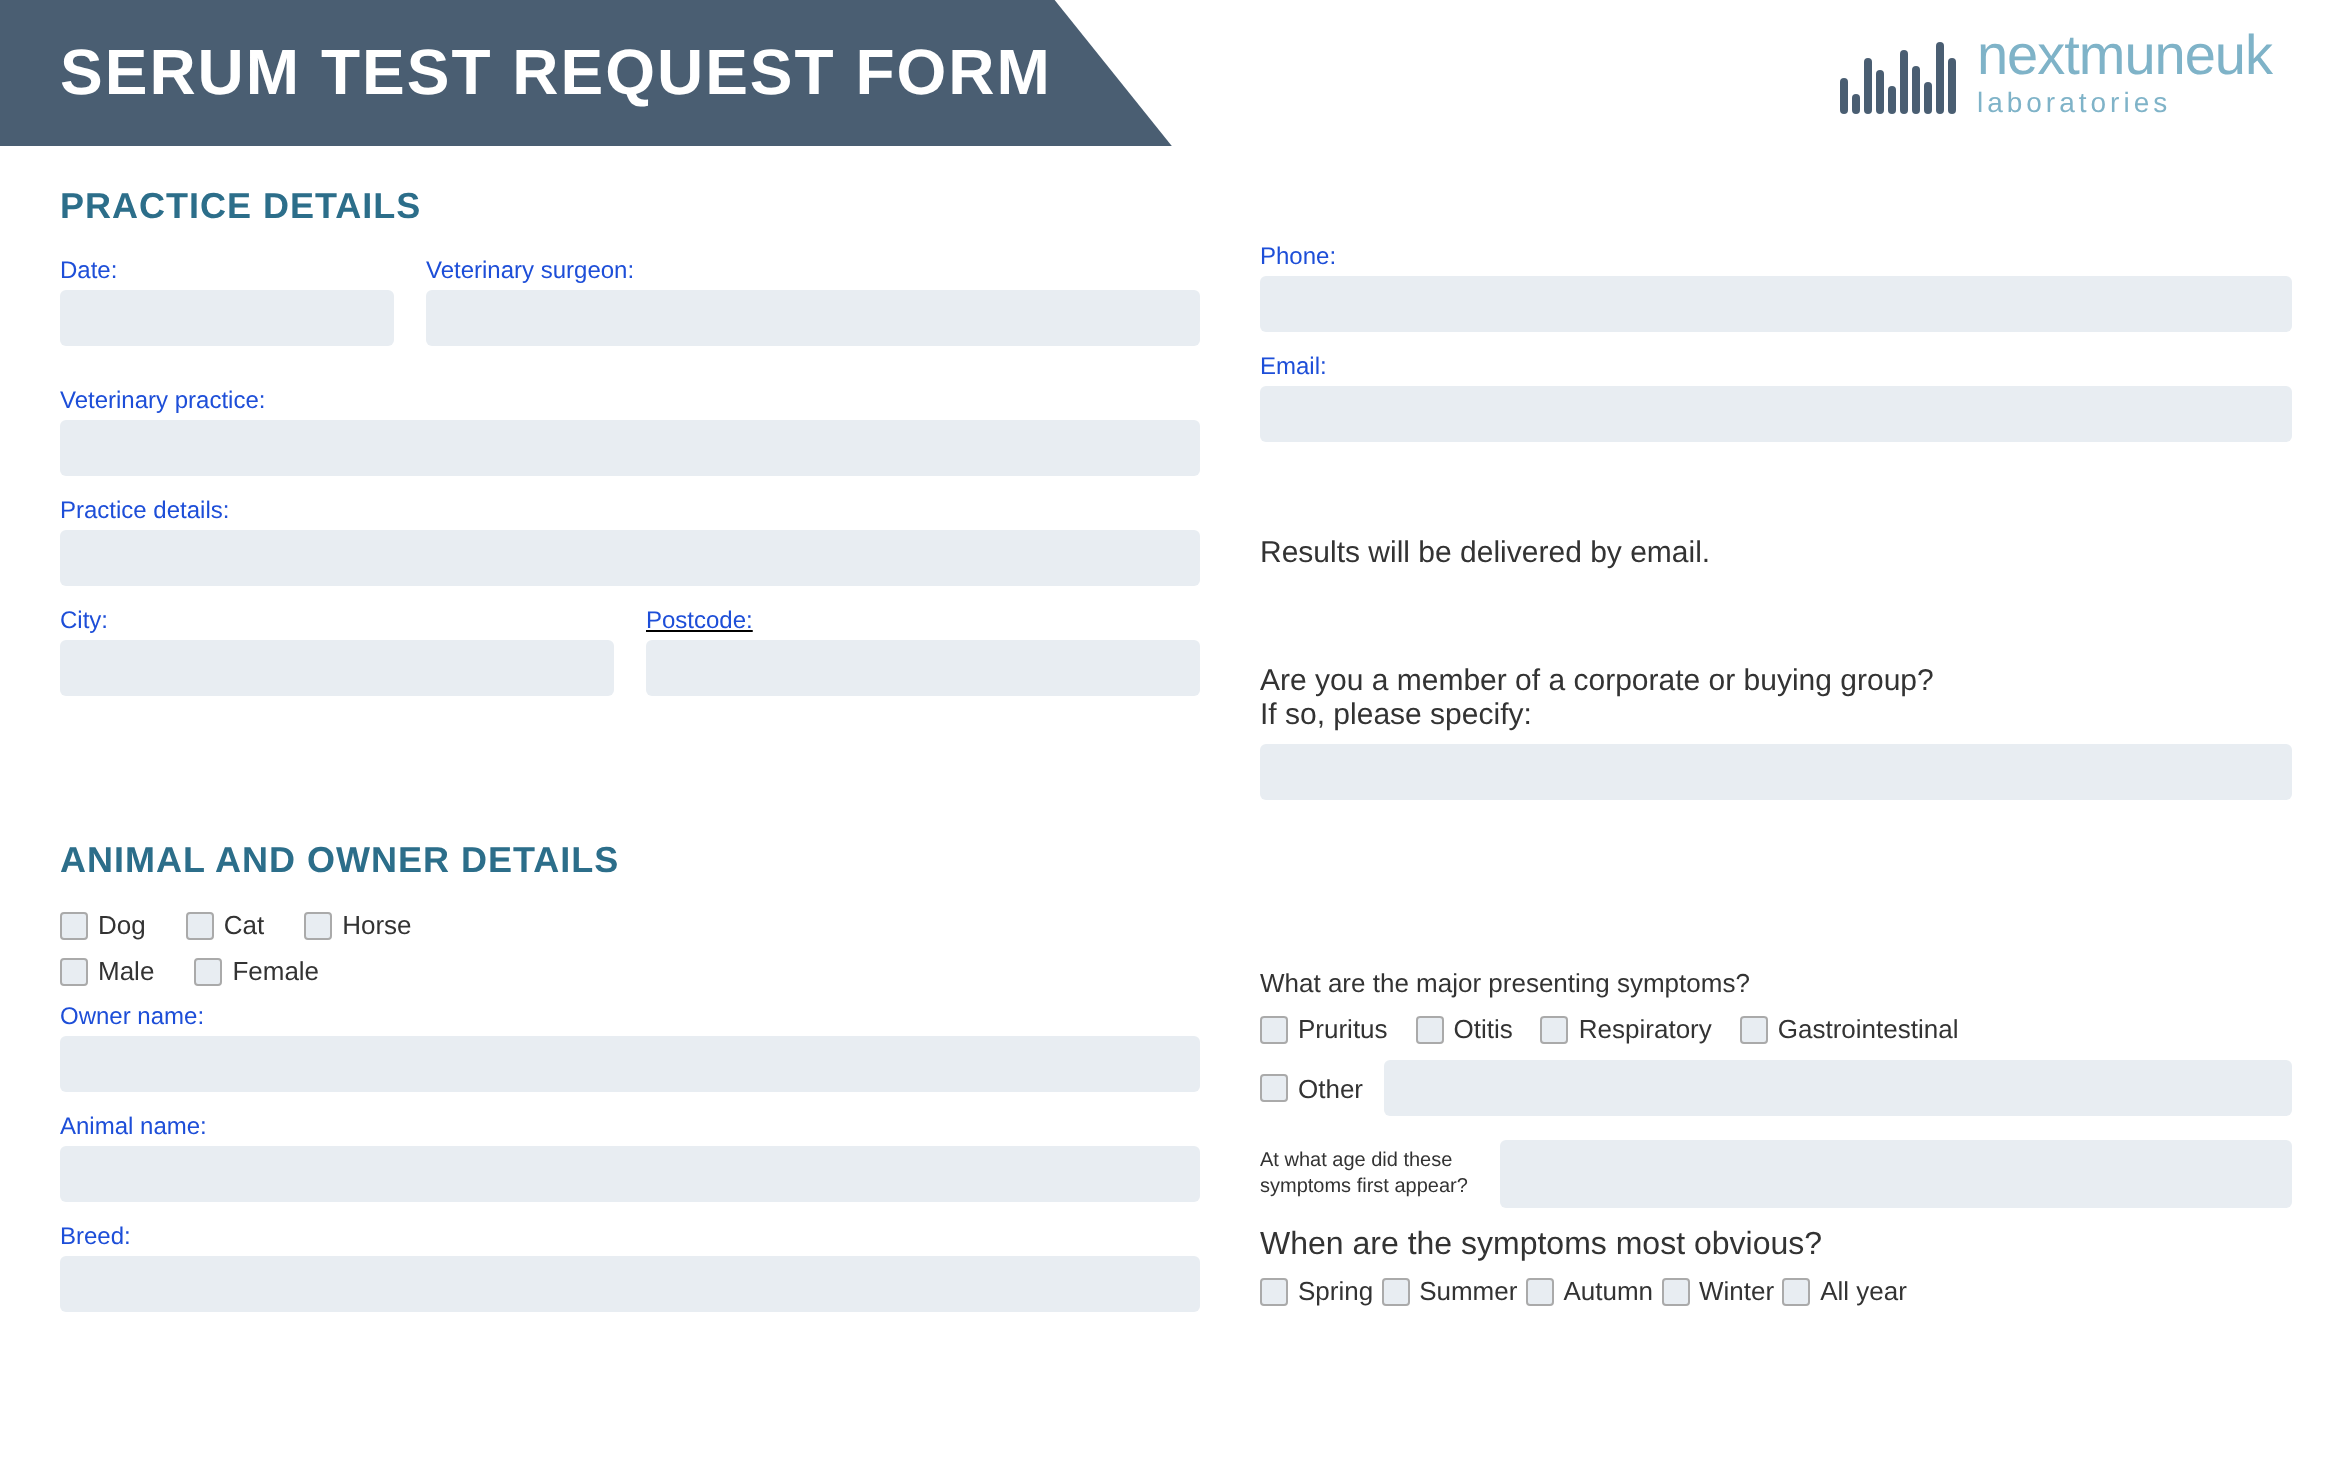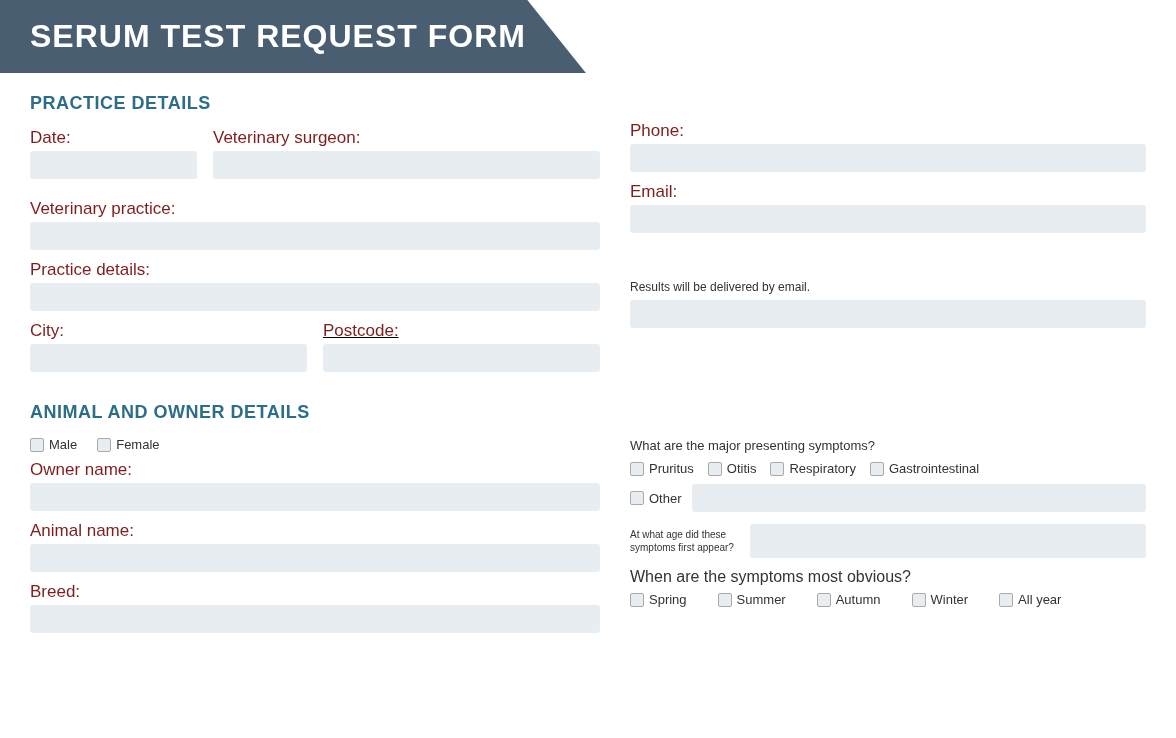--- a/index.html
+++ b/index.html
@@ -101,22 +101,22 @@
       display: flex;
       gap: 16px;
       margin-bottom: 10px;
     }
     .form-group {
       display: flex;
       flex-direction: column;
       margin-bottom: 10px;
     }
     .form-group label {
-      font-size: 17px;
-      color: #7f1d1d;
+      font-size: 12px;
+      color: #1d4ed8;
       margin-bottom: 3px;
     }
     .form-input {
       background: #e8edf2;
       border: none;
       border-radius: 3px;
       height: 28px;
       padding: 0 6px;
       font-size: 12px;
       outline: none;
@@ -154,20 +154,21 @@
     }
 
     
     .symptoms-section {
       margin-top: 0;
     }
     .symptoms-label {
       font-size: 13px;
       color: #333;
       margin-bottom: 8px;
+      margin-top: 28px;
     }
     .symptoms-row {
       display: flex;
       flex-wrap: wrap;
       gap: 14px;
       align-items: center;
       margin-bottom: 8px;
     }
     .other-row {
       display: flex;
@@ -208,39 +209,59 @@
       outline: none;
     }
 
     .when-label {
       font-size: 16px;
       color: #333;
       margin-bottom: 6px;
     }
     .season-row {
       display: flex;
-      gap: 31px;
+      gap: 4px;
       align-items: flex-start;
     }
 
     
     .static-text {
-      font-size: 12px;
+      font-size: 15px;
       color: #333;
       margin-bottom: 6px;
       margin-top: 47px;
     }
   </style>
 </head>
 <body>
 
 <div class="header">
   <div class="header-title-block">
     <h1>SERUM TEST REQUEST FORM</h1>
   </div>
+  <div class="logo">
+    <div class="logo-bars">
+      <span style="height:18px"></span>
+      <span style="height:10px"></span>
+      <span style="height:28px"></span>
+      <span style="height:22px"></span>
+      <span style="height:14px"></span>
+      <span style="height:32px"></span>
+      <span style="height:24px"></span>
+      <span style="height:16px"></span>
+      <span style="height:36px"></span>
+      <span style="height:28px"></span>
+    </div>
+    <div class="logo-text">
+      <div class="brand">
+        <span>nextmune</span><span style="font-weight:400; color:#7fb3c8;">uk</span>
+      </div>
+      <div class="sub">laboratories</div>
+    </div>
+  </div>
 </div>
 
 <div class="content">
   <div class="two-col">
 
     <div class="col-left">
       <div class="section-title">PRACTICE DETAILS</div>
 
       <div class="form-row">
         <div class="form-group" style="flex:0 0 130px;">
@@ -283,31 +304,49 @@
         <input class="form-input wide" type="text" style="">
       </div>
 
       <div class="form-group">
         <label>Email:</label>
         <input class="form-input wide" type="text" style="">
       </div>
 
       <div class="static-text">Results will be delivered by email.</div>
 
+      <div class="static-text">
+        <span>Are you a member of a corporate or buying group?</span><br>
+        <span>If so, please specify:</span>
+      </div>
       <div class="form-group" style="margin-top:4px;">
         <input class="form-input wide" type="text" style="">
       </div>
     </div>
   </div>
 
   <div class="two-col">
 
     <div class="col-left animal-section">
       <div class="section-title">ANIMAL AND OWNER DETAILS</div>
 
+      <div class="checkbox-row">
+        <div class="checkbox-item">
+          <input type="checkbox" style="">
+          <span>Dog</span>
+        </div>
+        <div class="checkbox-item">
+          <input type="checkbox" style="">
+          <span>Cat</span>
+        </div>
+        <div class="checkbox-item">
+          <input type="checkbox" style="">
+          <span>Horse</span>
+        </div>
+      </div>
 
       <div class="checkbox-row">
         <div class="checkbox-item">
           <input type="checkbox" style="">
           <span>Male</span>
         </div>
         <div class="checkbox-item">
           <input type="checkbox" style="">
           <span>Female</span>
         </div>

